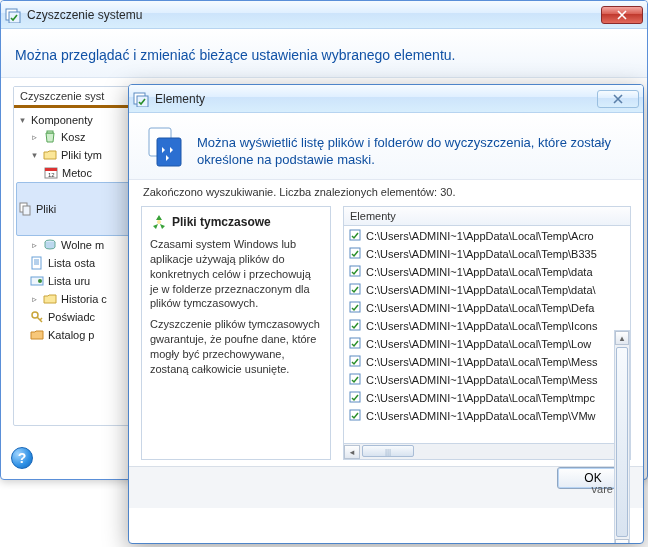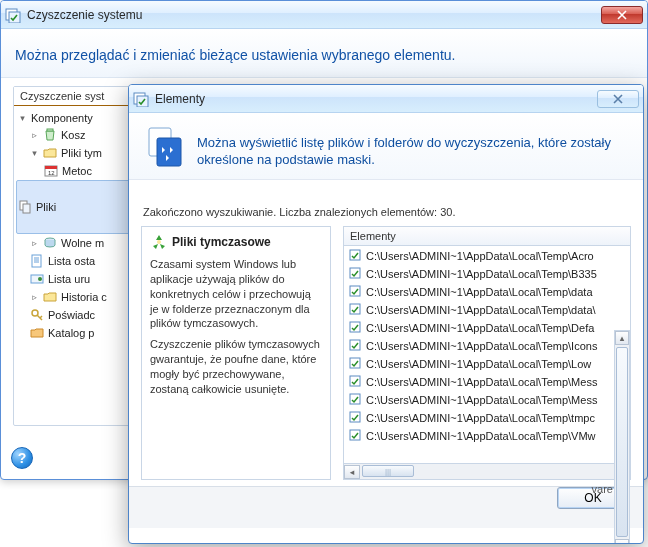--- a/index.html
+++ b/index.html
@@ -33,21 +33,21 @@
     font-size: 14px; color: #1152a6;
   }
   .main-body { padding: 8px 12px; display:flex; gap:12px; }
   .panel {
     border: 1px solid #c9d6e6; border-radius: 2px; background:#fff;
     width: 120px; height: 340px;
   }
   .panel-title {
     font-size: 11px; color:#333; padding: 3px 6px;
     background:#fff;
-    border-bottom: 1px solid #a16207;
+    border-bottom: 3px solid #a16207;
   }
   .tree { font-size: 11px; padding: 4px 2px; color:#222; }
   .tree-row { display:flex; align-items:center; gap:4px; padding:2px 2px; white-space:nowrap; overflow:hidden; }
   .tree-row.sel { background:#d8e7fb; border:1px solid #9abfe8; border-radius:2px; padding:19px 1px; }
   .indent1 { padding-left: 14px; }
   .indent2 { padding-left: 28px; }
   .tiny-icon { width:14px; height:14px; flex-shrink:0; }
   .collapse-tri { width:9px; text-align:center; color:#6b6b6b; font-size:9px; cursor:default;}
 
   .footer-help {
@@ -68,21 +68,21 @@
   }
   .sub-header {
     display:flex; gap:10px; padding:12px 14px 10px 14px;
     background: linear-gradient(#fff,#f4f8fd);
     border-bottom:1px solid #e2e8f2;
     align-items:flex-end;
   }
   .big-icon { width:44px; height:44px; flex-shrink:0; }
   .sub-header-text { font-size:13px; color:#0f4fa0; line-height:1.35; }
   .sub-status {
-    font-size:11px; color:#333; padding:6px 14px 8px 14px;margin-top:20px;
+    font-size:11px; color:#333; padding:6px 14px 8px 14px;
   }
   .sub-content {
     display:flex; gap:12px; padding:0 12px 6px 12px; height:260px;
   }
   .leftbox {
     width:190px; border:1px solid #c9d6e6; padding:6px 8px; font-size:11px; color:#333;
     overflow:hidden;
   }
   .leftbox h3 { font-size:12px; font-weight:bold; color:#222; margin:2px 0 8px 22px; }
   .leftbox .mini { width:18px; height:18px; float:left; margin-right:4px; }

